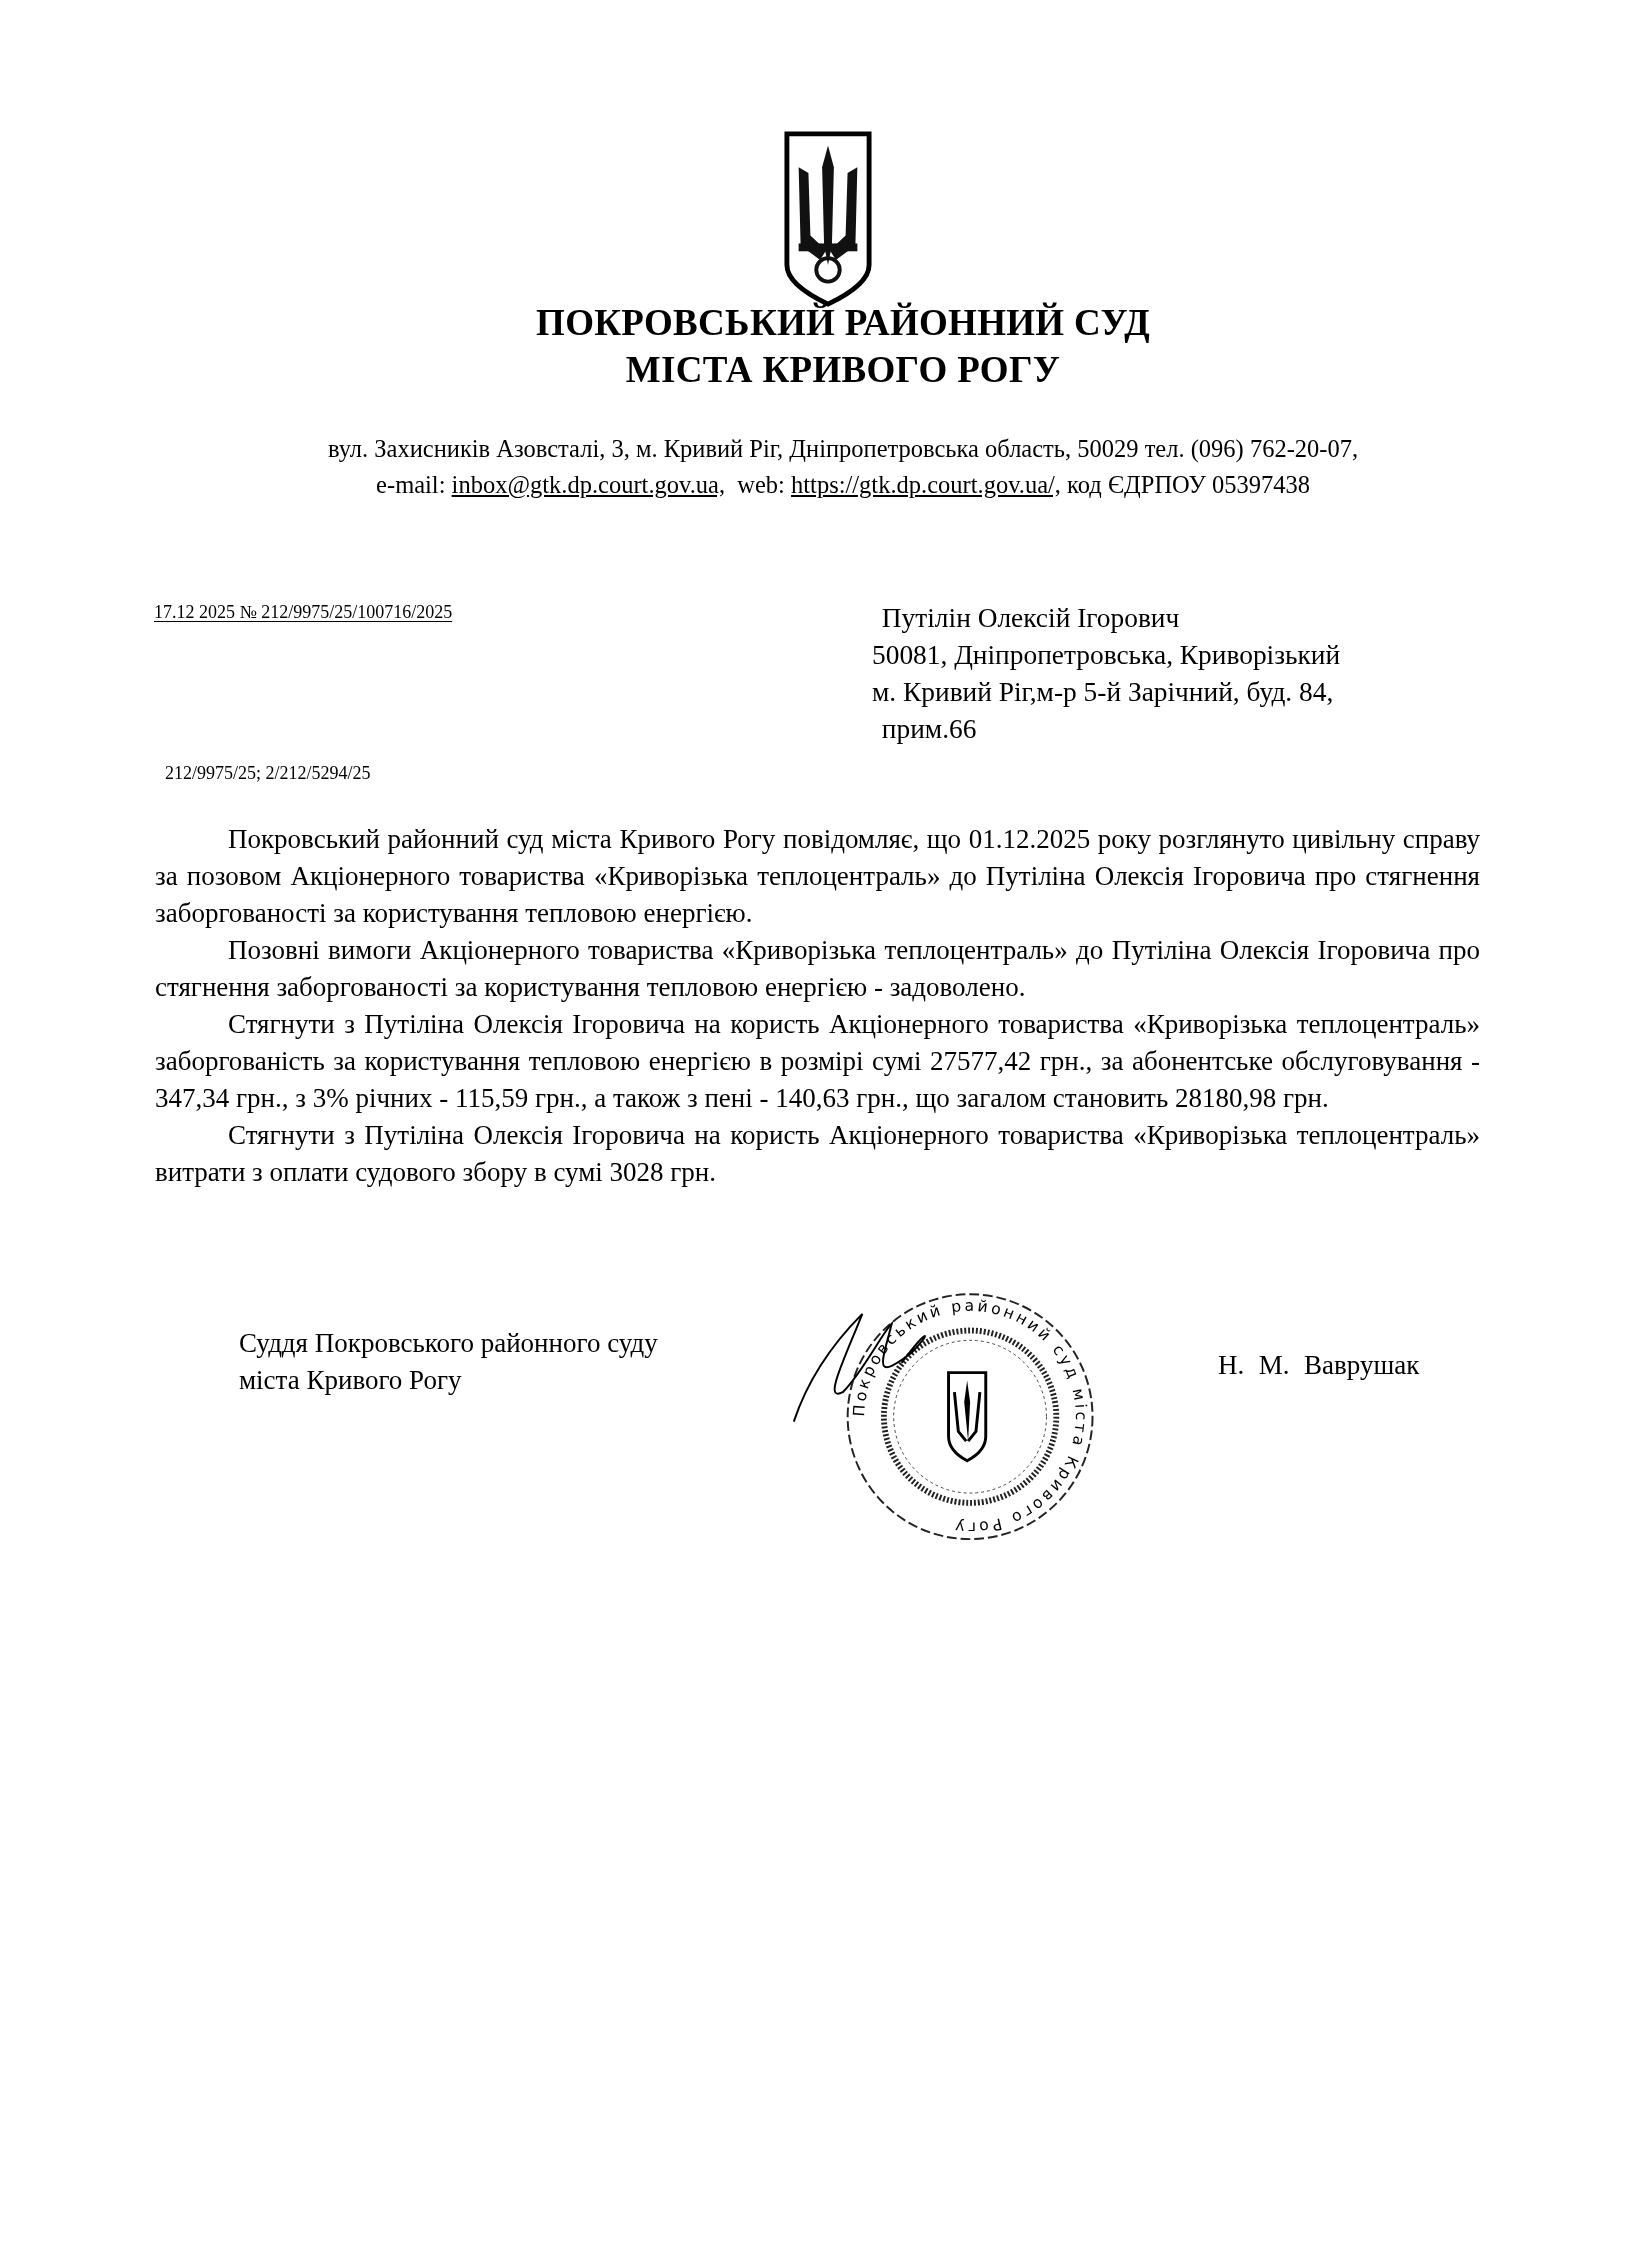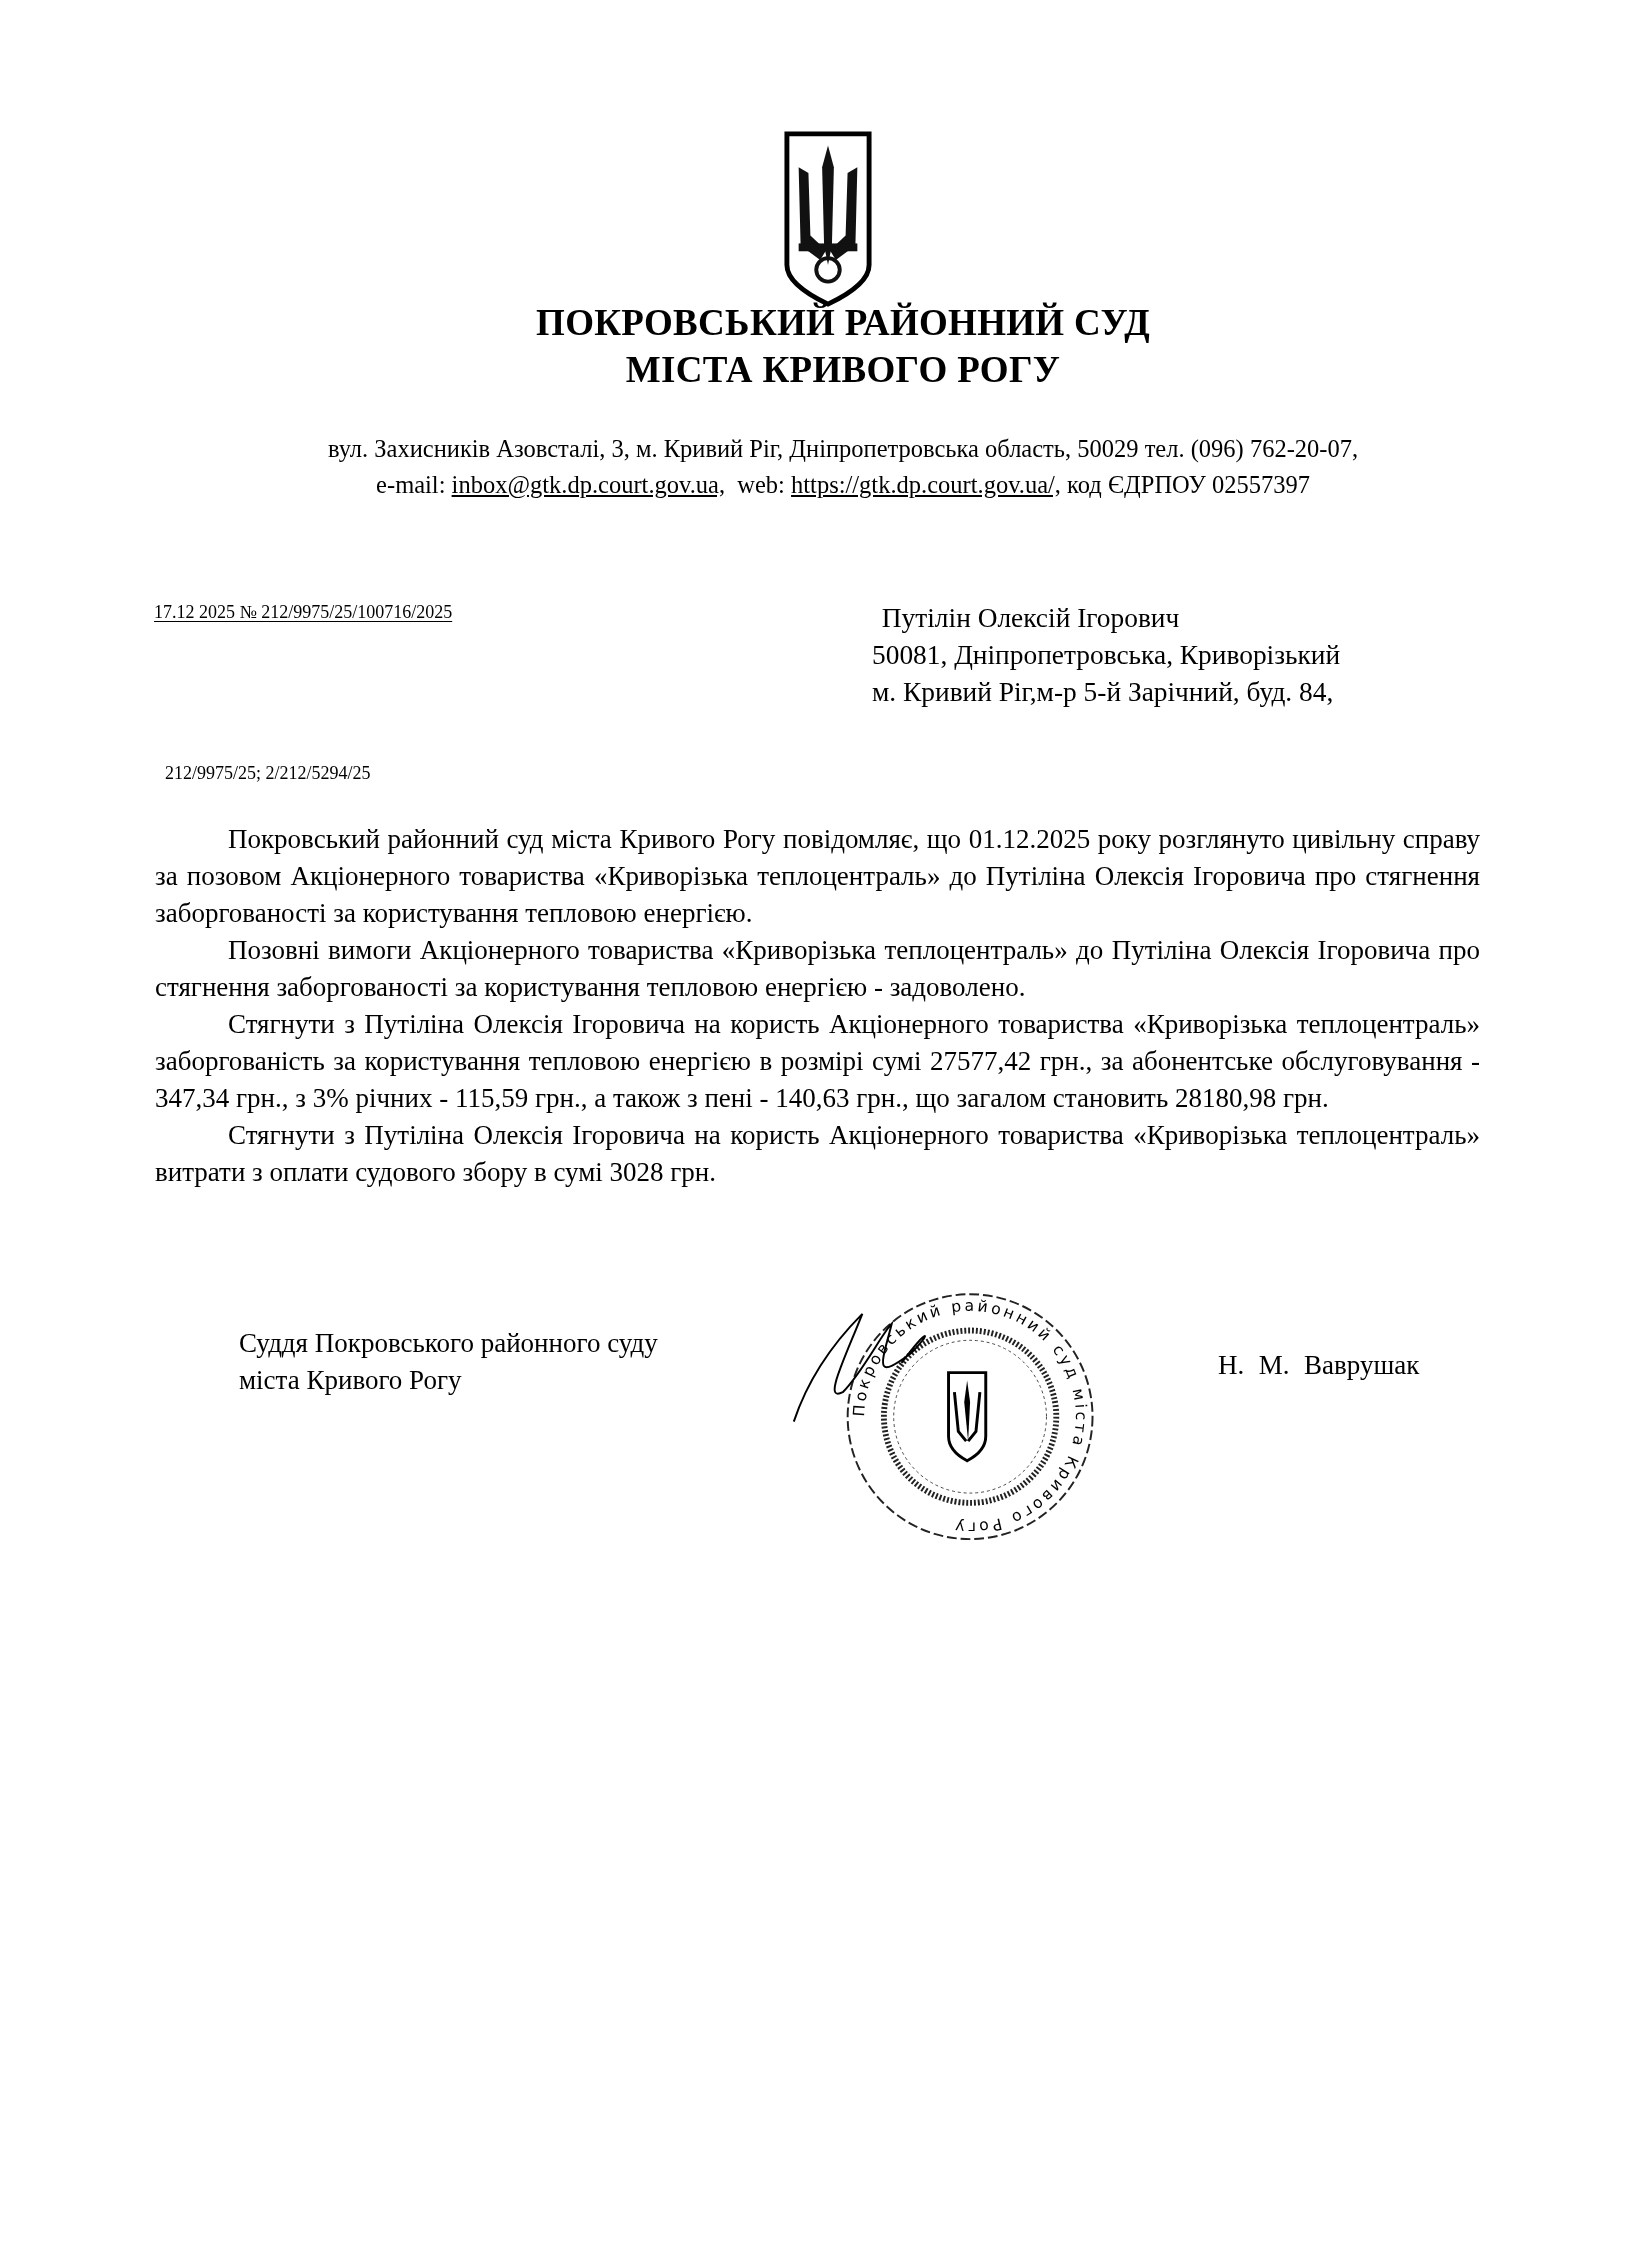--- a/index.html
+++ b/index.html
@@ -41,29 +41,30 @@
 
 <div class="abs court-title l1">ПОКРОВСЬКИЙ РАЙОННИЙ СУД</div>
 <div class="abs court-title l2">МІСТА КРИВОГО РОГУ</div>
 
 <div class="abs contact l1">вул. Захисників Азовсталі, 3, м. Кривий Ріг,  Дніпропетровська область, 50029 тел. (096) 762-20-07,</div>
 <div class="abs contact l2">
   <span>e-mail:</span>
   <span class="u">inbox@gtk.dp.court.gov.ua,</span>&nbsp;
   <span>web:</span>
   <span class="u">https://gtk.dp.court.gov.ua/,</span>
-  <span>код ЄДРПОУ 02557397</span>
+  <span>код ЄДРПОУ 05397438</span>
 </div>
 
 <div class="abs outgoing">17.12 2025 №  212/9975/25/100716/2025</div>
 
 <div class="abs recipient">
   <div style="padding-left:9.8px">Путілін Олексій Ігорович</div>
   <div>50081,  Дніпропетровська,  Криворізький</div>
   <div>м. Кривий Ріг,м-р 5-й Зарічний, буд. 84,</div>
+  <div style="padding-left:9.8px">прим.66</div>
 </div>
 
 <div class="abs case-ref">212/9975/25; 2/212/5294/25</div>
 
 <div class="abs body-text">
   <p>Покровський районний суд міста Кривого Рогу  повідомляє, що 01.12.2025 року розглянуто цивільну справу за позовом Акціонерного товариства «Криворізька теплоцентраль» до Путіліна Олексія Ігоровича про стягнення заборгованості за користування тепловою енергією.</p>
   <p>Позовні вимоги Акціонерного товариства «Криворізька теплоцентраль» до Путіліна Олексія Ігоровича про стягнення заборгованості за користування тепловою енергією - задоволено.</p>
   <p>Стягнути з Путіліна Олексія Ігоровича на користь Акціонерного товариства «Криворізька теплоцентраль» заборгованість за користування тепловою енергією в розмірі сумі 27577,42 грн., за абонентське обслуговування - 347,34 грн., з 3% річних - 115,59 грн., а також з пені - 140,63 грн., що загалом становить 28180,98 грн.</p>
   <p>Стягнути з Путіліна Олексія Ігоровича на користь Акціонерного товариства «Криворізька теплоцентраль» витрати з оплати судового збору в сумі 3028 грн.</p>
 </div>

